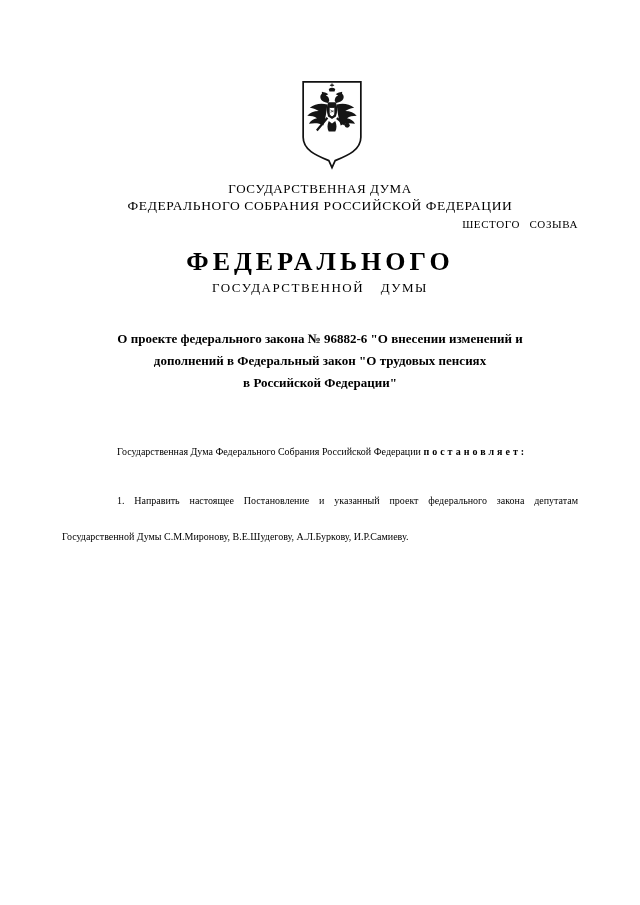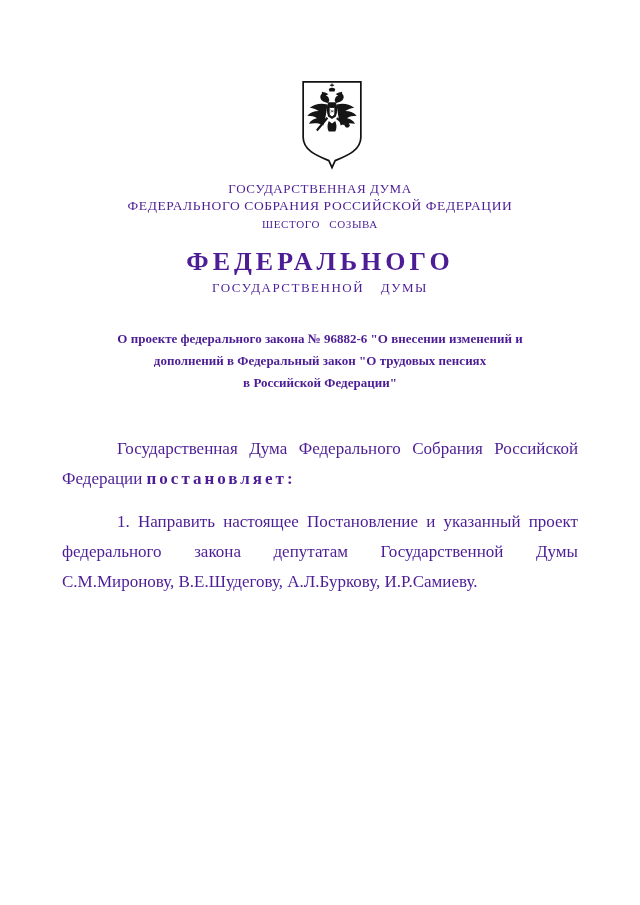--- a/index.html
+++ b/index.html
@@ -5,21 +5,21 @@
   html, body {
     margin: 0;
     padding: 0;
     background: #ffffff;
   }
   .page {
     position: relative;
     width: 640px;
     height: 905px;
     background: #ffffff;
-    color: #4c1d95;
+    color: #000000;
     font-family: "Liberation Serif", "DejaVu Serif", serif;
     overflow: hidden;
     border-radius: 10px;
   }
   .content {
     position: absolute;
     left: 62px;
     top: 0;
     width: 516px;
   }
@@ -34,20 +34,21 @@
     text-align: center;
     line-height: 17px;
     letter-spacing: 0.6px;
   }
   .org-line1 { font-size: 13px; }
   .org-line2 { font-size: 13.5px; }
   .org-line3 {
     font-size: 11px;
     word-spacing: 6px;
     margin-top: 2px;
+    text-align: right;
   }
   .doctype-block {
     text-align: center;
     margin-top: 14px;
   }
   .doctype-main {
     font-size: 26px;
     font-weight: bold;
     letter-spacing: 4px;
   }
@@ -59,22 +60,22 @@
   }
   .doc-title {
     text-align: center;
     font-weight: bold;
     font-size: 13px;
     line-height: 22px;
     margin-top: 32px;
   }
   .doc-body {
     margin-top: 40px;
-    font-size: 17px;
-    line-height: 30px;
+    font-size: 10px;
+    line-height: 36px;
     text-align: justify;
   }
   .doc-body p {
     margin: 0 0 13px 0;
     text-indent: 55px;
   }
   .bold-spaced {
     font-weight: bold;
     letter-spacing: 3px;
   }

